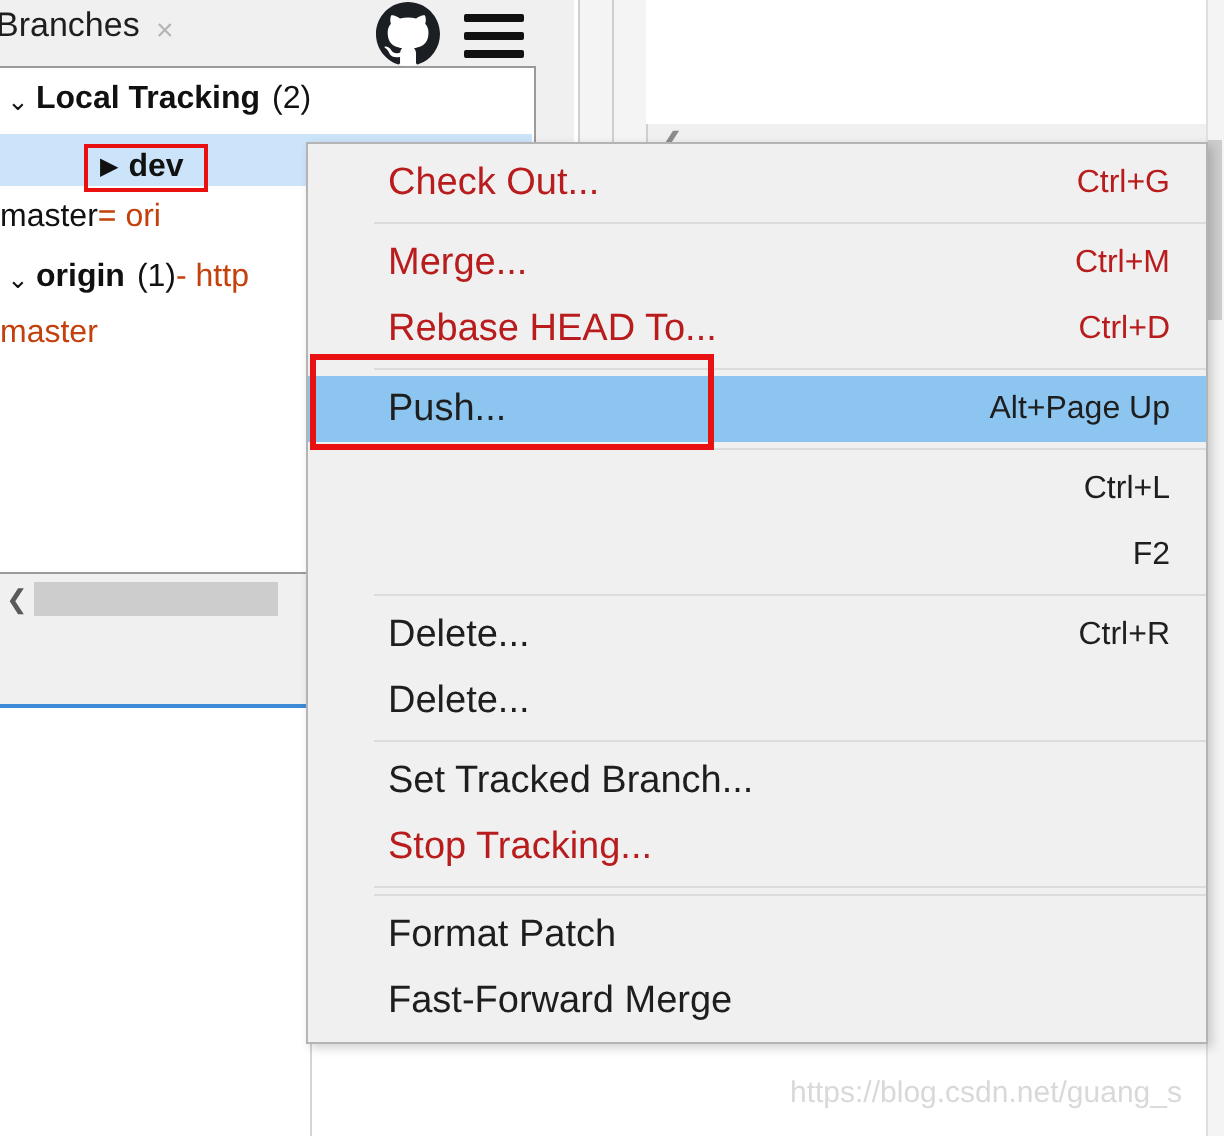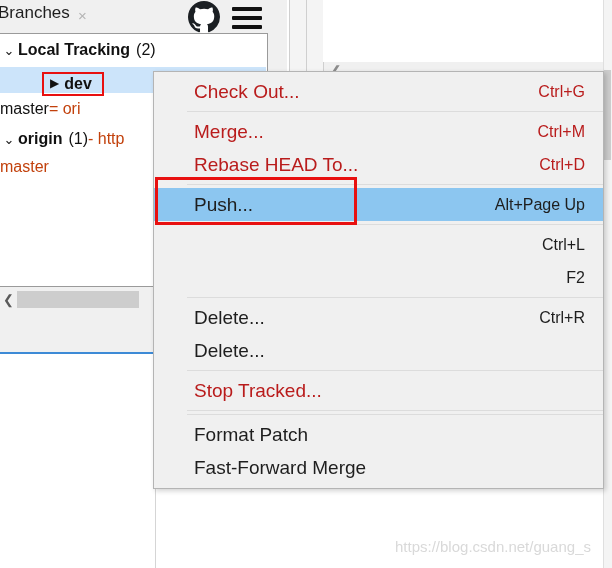--- a/index.html
+++ b/index.html
@@ -402,22 +402,25 @@
     </div>
     <div class="ctx-sep"></div>
     <div class="ctx-item">
       <span class="ctx-label">Delete...</span>
       <span class="ctx-accel">Ctrl+R</span>
     </div>
     <div class="ctx-item">
       <span class="ctx-label">Delete...</span>
     </div>
     <div class="ctx-sep"></div>
+    <div class="ctx-item">
+      <span class="ctx-label">Set Tracked Branch...</span>
+    </div>
     <div class="ctx-item disabled">
-      <span class="ctx-label">Stop Tracked...</span>
+      <span class="ctx-label">Stop Tracking...</span>
     </div>
     <div class="ctx-sep"></div>
     <div class="ctx-sep"></div>
     <div class="ctx-item">
       <span class="ctx-label">Format Patch</span>
     </div>
     <div class="ctx-item">
       <span class="ctx-label">Fast-Forward Merge</span>
     </div>
   </div>

